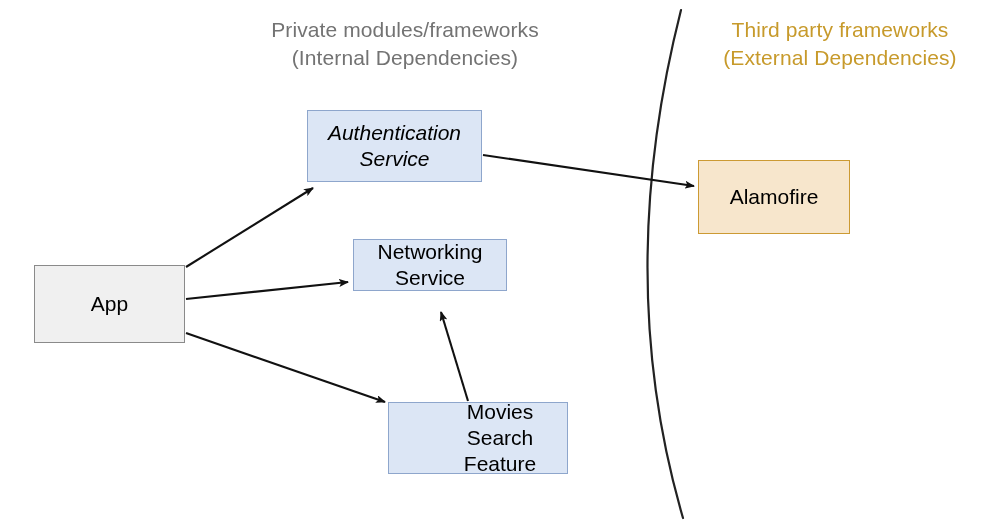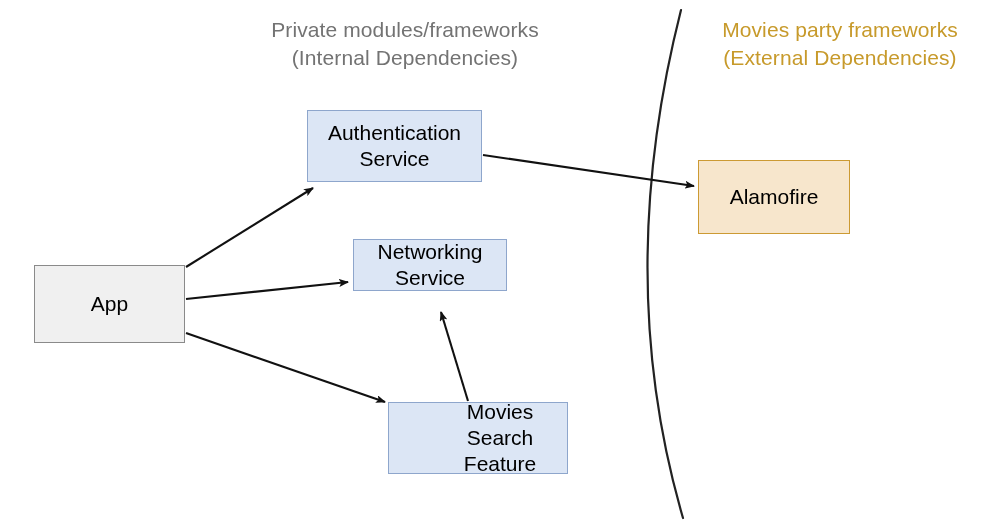--- a/index.html
+++ b/index.html
@@ -65,21 +65,21 @@
   }
   .node-internal {
     background: #dce6f5;
     border-color: #8ea6cc;
   }
   .node-external {
     background: #f7e6cc;
     border-color: #cc9a33;
   }
   #node-app        { left: 34px;  top: 265px; width: 151px; height: 78px; }
-  #node-auth       { left: 307px; top: 110px; width: 175px; height: 72px; }
+  #node-auth       { left: 307px; top: 110px; width: 175px; height: 72px; font-style: italic; }
   #node-networking { left: 353px; top: 239px; width: 154px; height: 72px; }
   #node-movies     { left: 388px; top: 402px; width: 180px; height: 72px; }
   #node-alamofire  { left: 698px; top: 160px; width: 152px; height: 74px; text-align: center; }
 </style>
 </head>
 <body>
 
 <div id="canvas">
 
   <svg id="diagram-svg" viewBox="0 0 1000 528" xmlns="http://www.w3.org/2000/svg">
@@ -94,21 +94,21 @@
     <line id="edge-app-to-auth" stroke="#111111" stroke-width="2.1" marker-end="url(#arrowhead)" x1="186" y1="267" x2="313" y2="188"></line>
     <line id="edge-app-to-networking" stroke="#111111" stroke-width="2.1" marker-end="url(#arrowhead)" x1="186" y1="299" x2="348" y2="282"></line>
     <line id="edge-app-to-movies" stroke="#111111" stroke-width="2.1" marker-end="url(#arrowhead)" x1="186" y1="333" x2="385" y2="402"></line>
     <line id="edge-movies-to-networking" stroke="#111111" stroke-width="2.1" marker-end="url(#arrowhead)" x1="468" y1="401" x2="441" y2="312"></line>
     <line id="edge-auth-to-alamofire" stroke="#111111" stroke-width="2.1" marker-end="url(#arrowhead)" x1="483" y1="155" x2="694" y2="186"></line>
   </svg>
 
   <div class="zone-title" id="zone-title-internal">Private modules/frameworks
 (Internal Dependencies)</div>
 
-  <div class="zone-title" id="zone-title-external">Movies party frameworks
+  <div class="zone-title" id="zone-title-external">Third party frameworks
 (External Dependencies)</div>
 
   <div class="node node-app" id="node-app" style="left: 34px; top: 265px; width: 151px; height: 78px; background: rgb(240, 240, 240); border-color: rgb(138, 138, 138);">App</div>
 
   <div class="node node-internal" id="node-auth" style="left: 307px; top: 110px; width: 175px; height: 72px; background: rgb(220, 230, 245); border-color: rgb(142, 166, 204);">Authentication
 Service</div>
 
   <div class="node node-internal" id="node-networking" style="left: 353px; top: 239px; width: 154px; height: 52px; background: rgb(220, 230, 245); border-color: rgb(142, 166, 204);">Networking
 Service</div>
 

